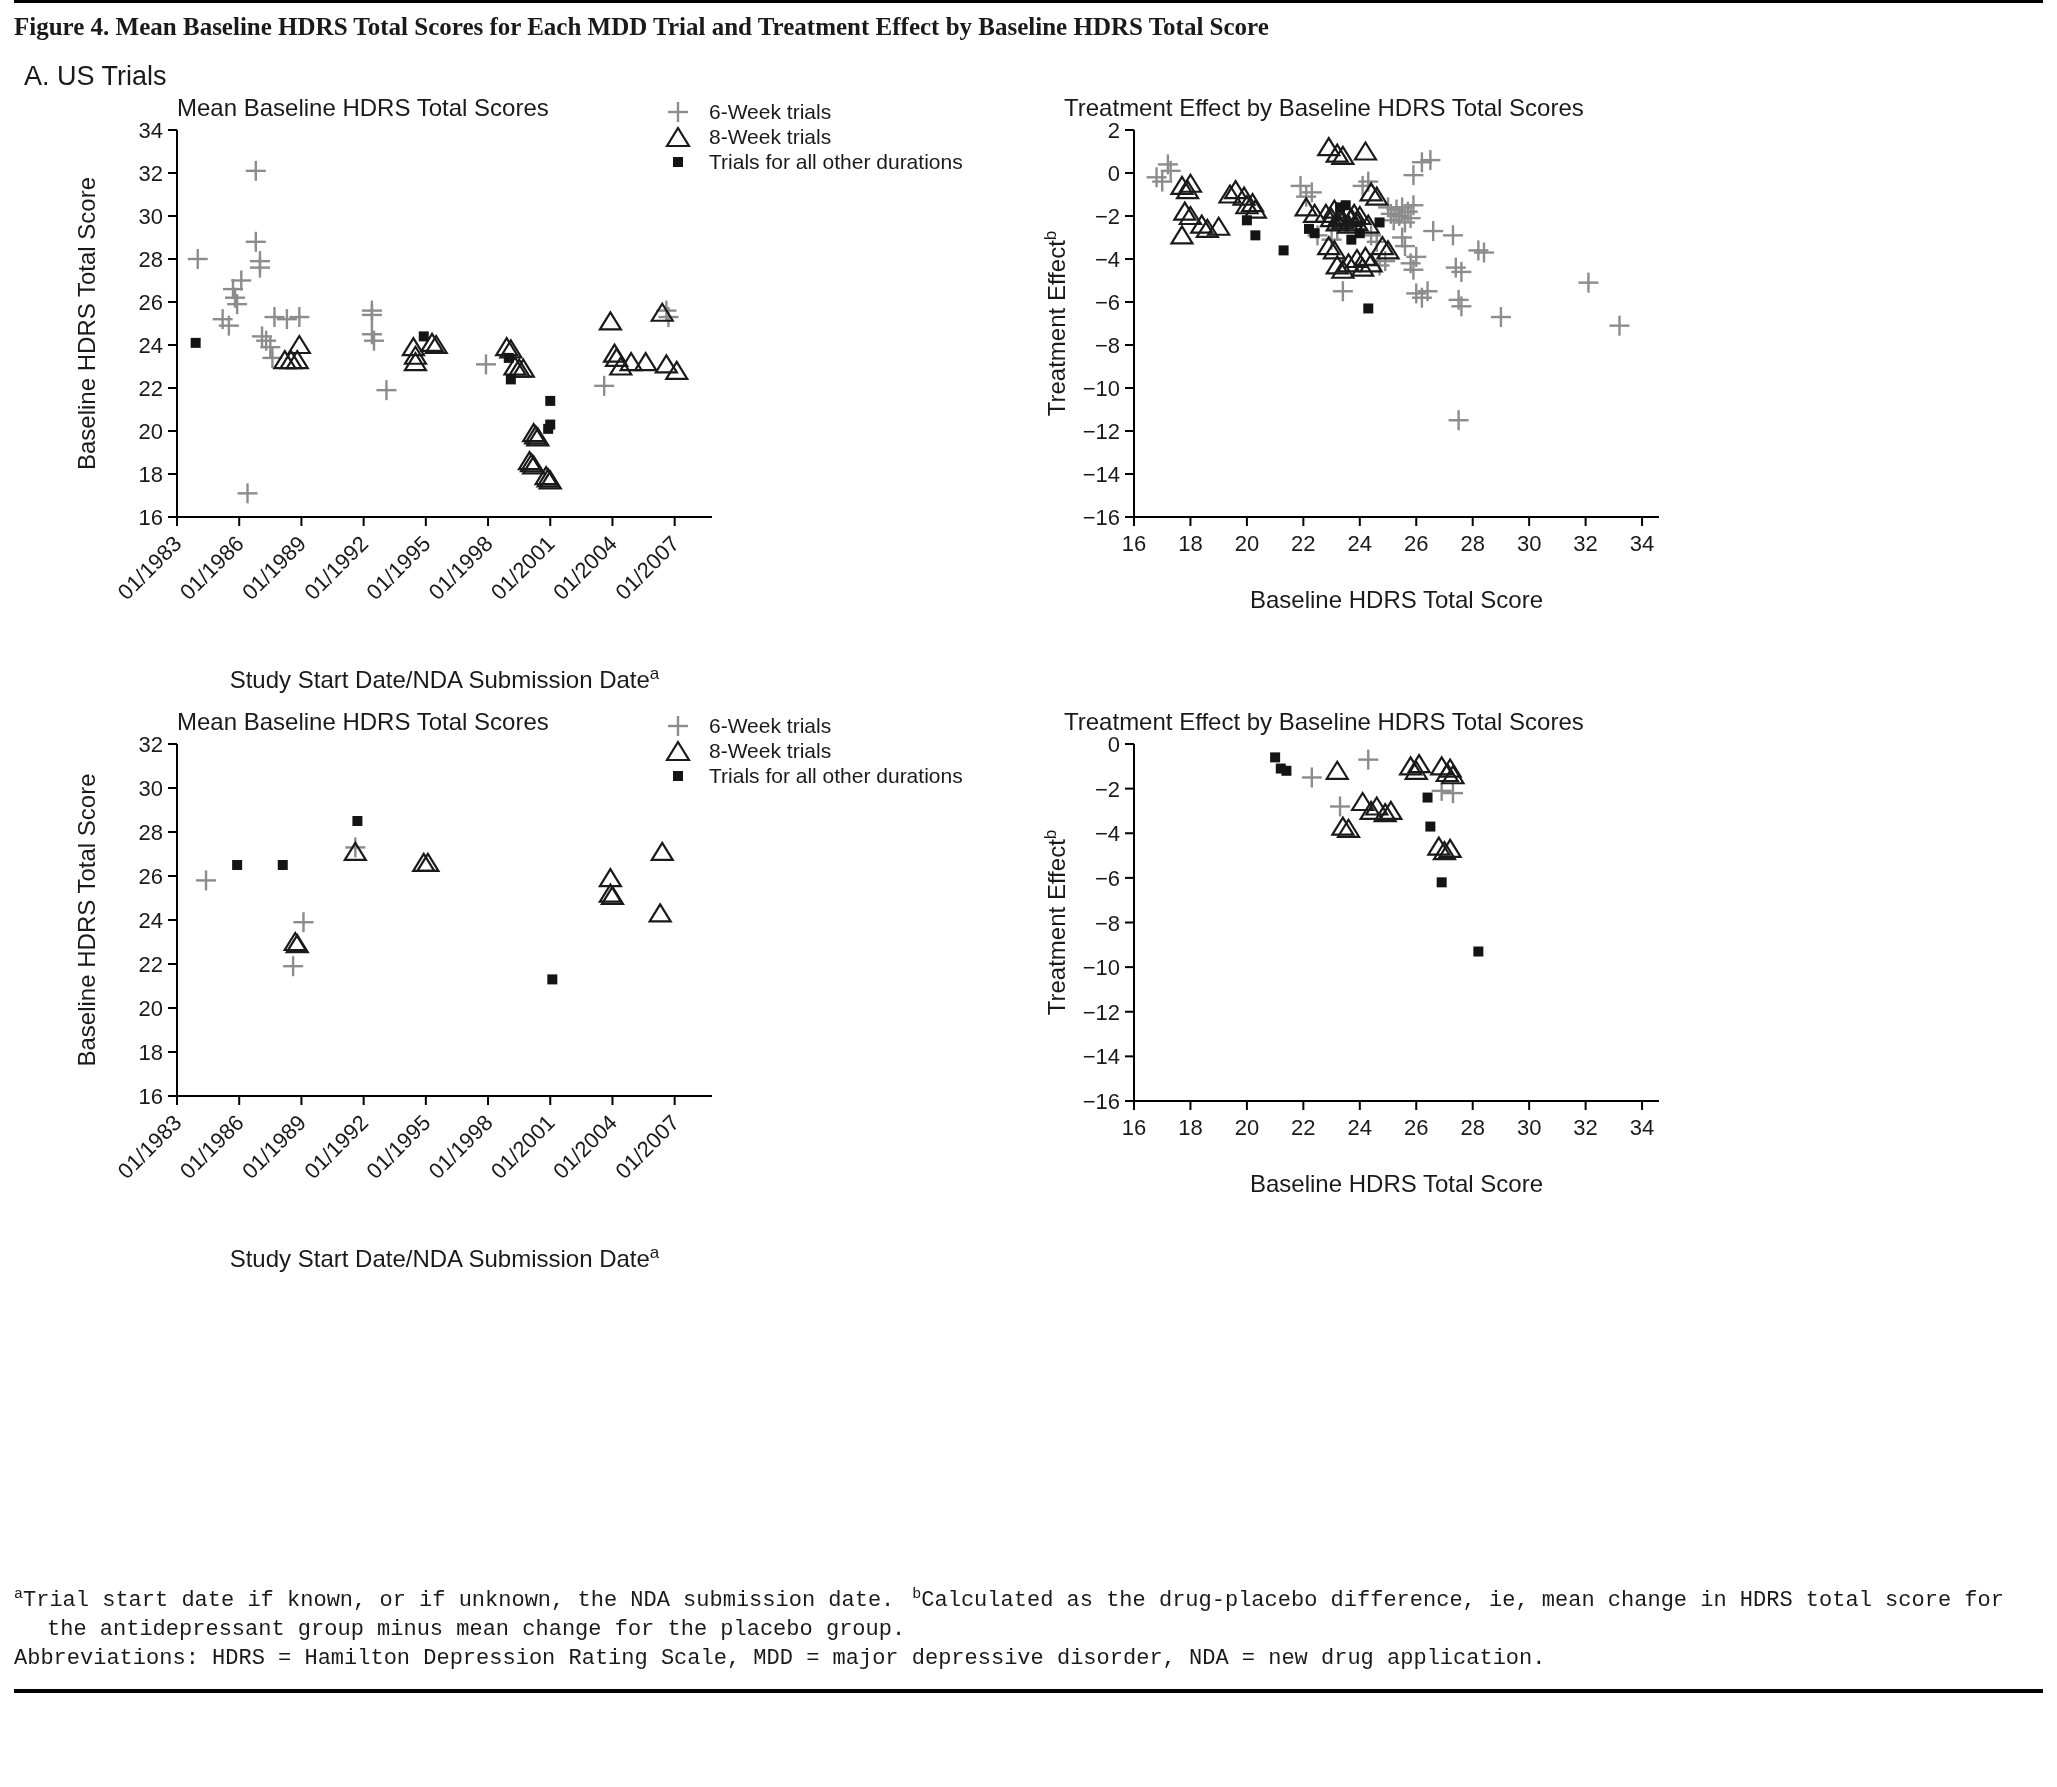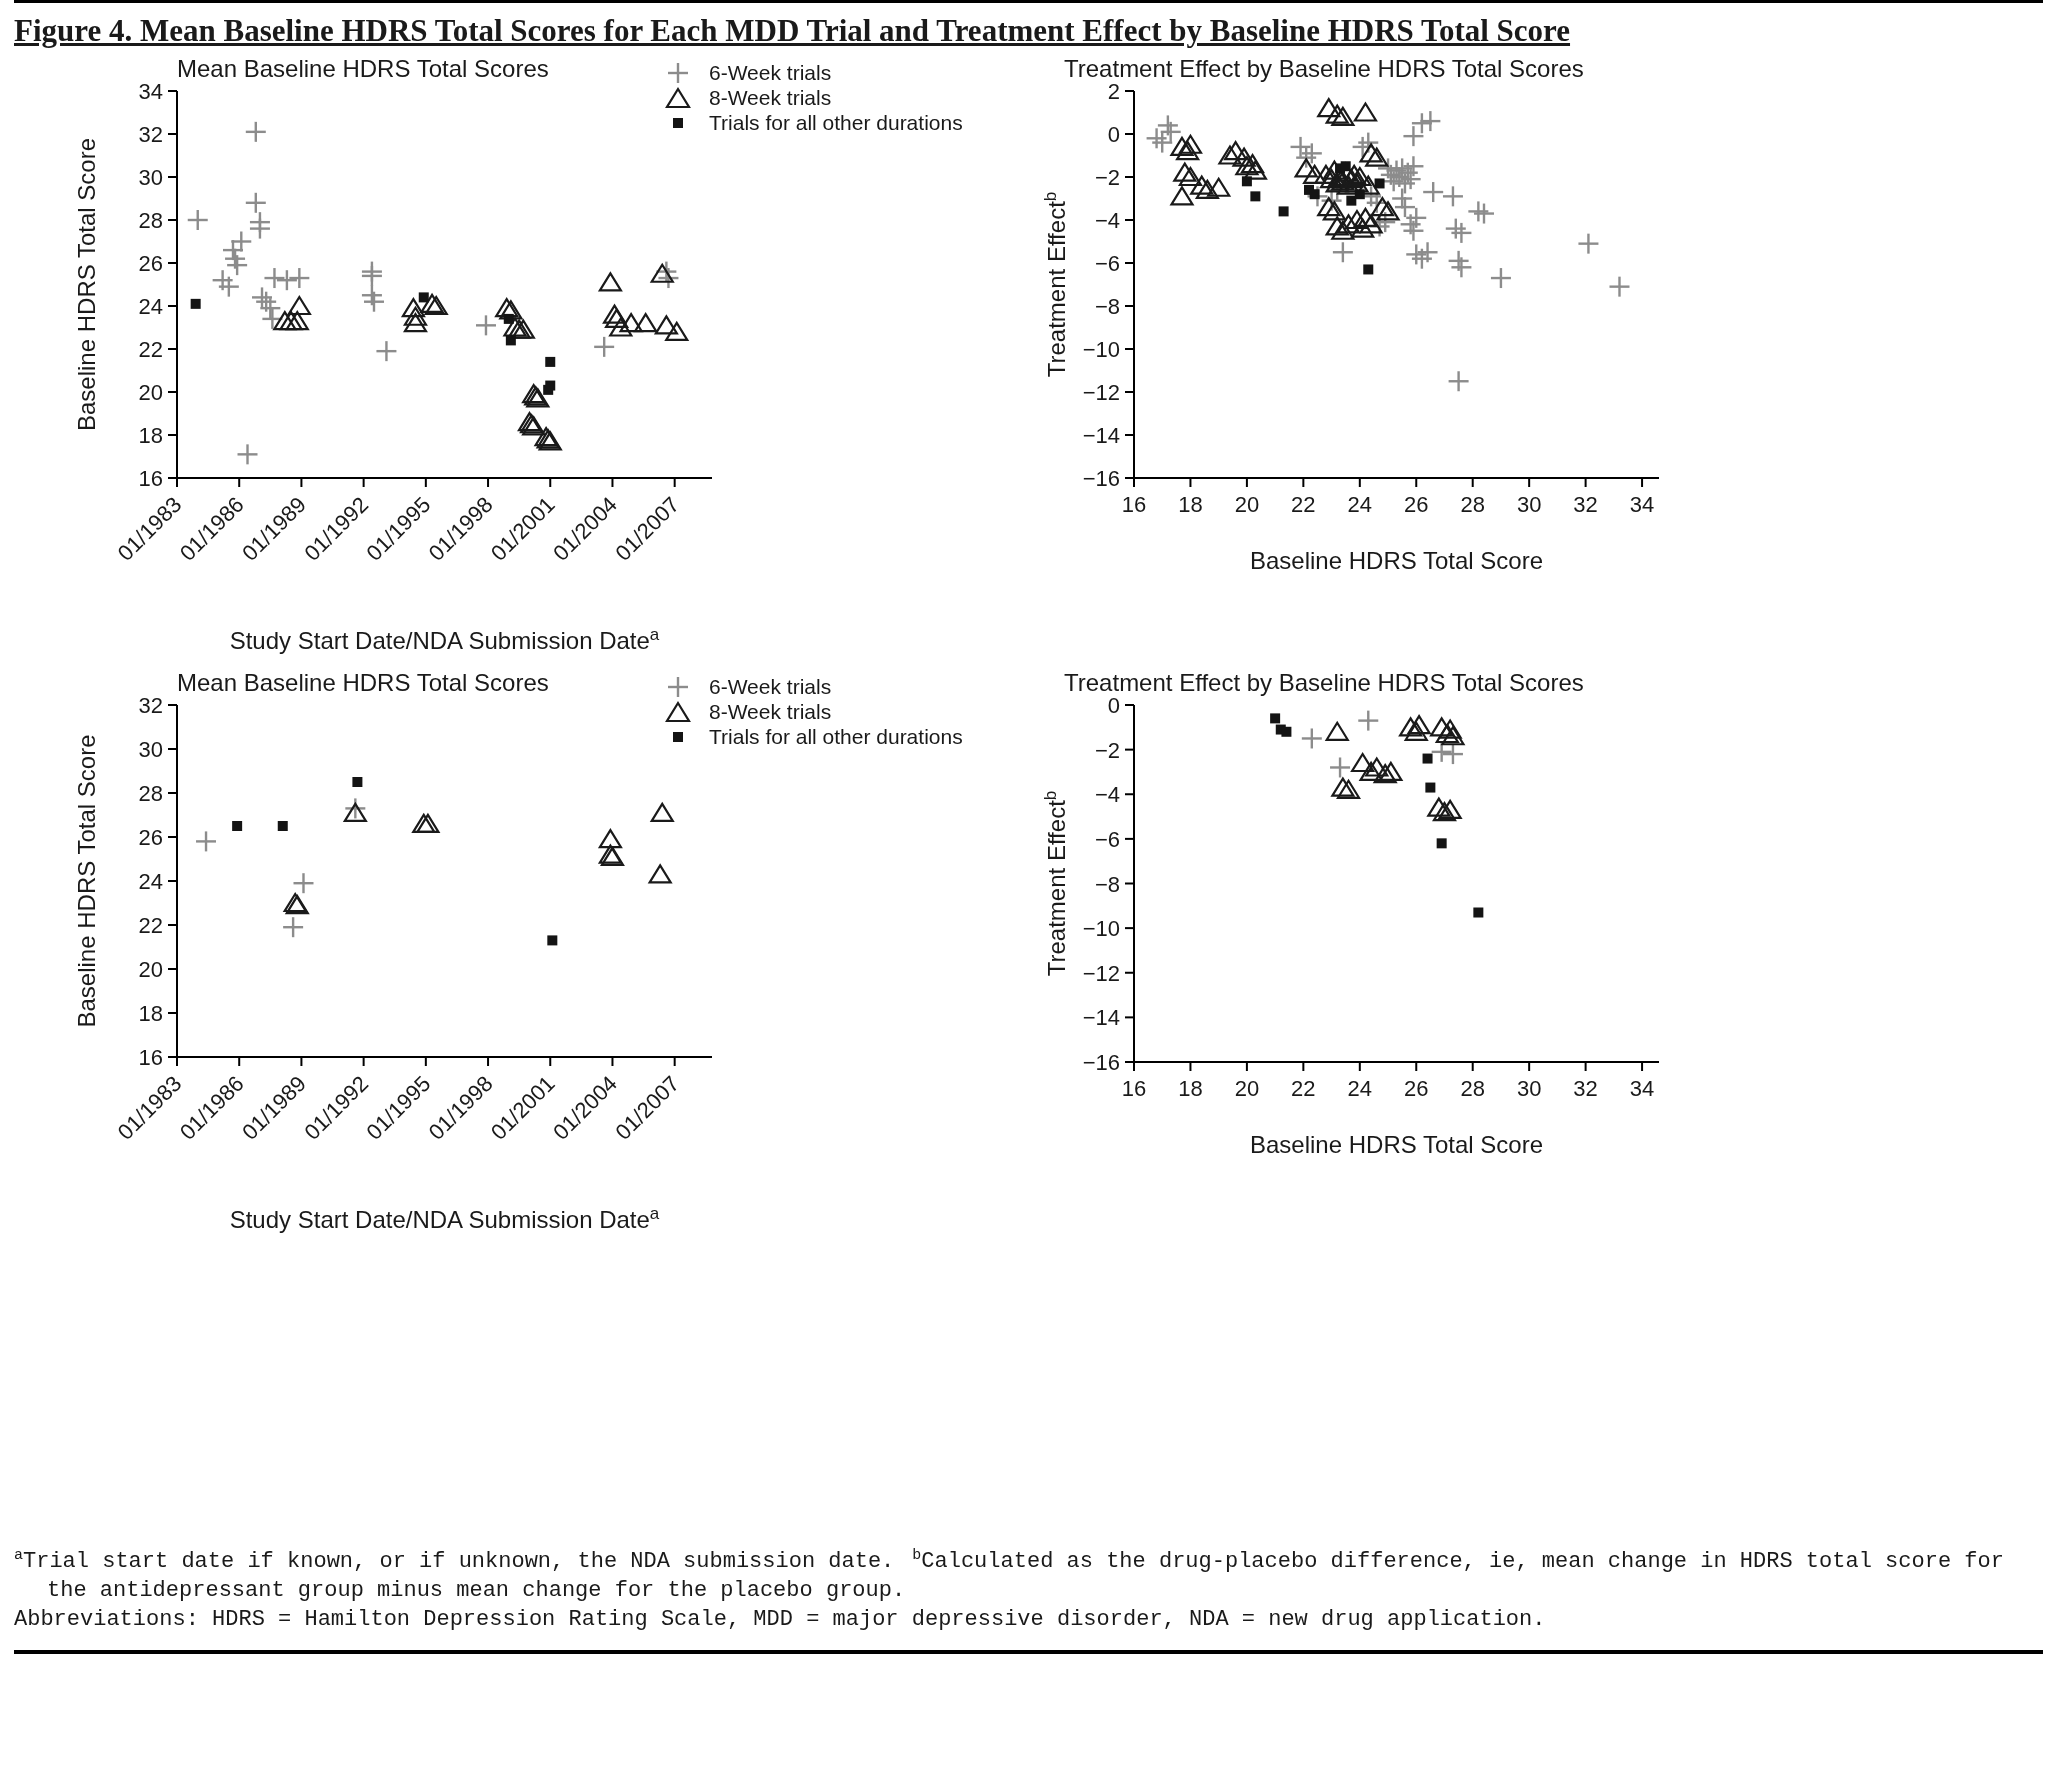--- a/index.html
+++ b/index.html
@@ -8,23 +8,22 @@
     width:2057px; min-height:1787px;
     font-family:"Liberation Sans", sans-serif;
     color:#1a1a1a;
     position:relative;
   }
   .page { padding:0 14px; }
   .rule-top { border-top:3px solid #000; }
   .rule-bottom { border-top:4px solid #000; margin-top:16px; }
   .figure-title {
     font-family:"Liberation Serif", serif;
-    font-weight:bold; font-size:31px;
+    font-weight:bold; font-size:25px;
     padding:10px 0 4px 0;
-    text-decoration:underline;
   }
   .panel-label { font-size:27px; margin:16px 0 0 10px; }
   .chart-row { display:flex; align-items:flex-start; }
   .chart-row > * { flex:none; }
   .chart.left-chart { margin-left:55px; }
   .chart.right-chart { margin-left:35px; }
   .legend { margin:8px 0 0 -70px; width:340px; }
   .legend-item { display:flex; align-items:center; gap:17px; margin-bottom:1px;
                  font-size:21px; white-space:nowrap; }
   .legend-icon { display:inline-flex; width:28px; height:24px; }
@@ -41,20 +40,21 @@
 </head>
 <body>
 
 <div class="page">
 
   <div class="rule-top"></div>
 
   <div class="figure-title">Figure 4. Mean Baseline HDRS Total Scores for Each MDD Trial and Treatment Effect by Baseline HDRS Total Score</div>
 
   <div class="panel">
+    <div class="panel-label">A. US Trials</div>
     <div class="chart-row">
       <div class="chart left-chart"><svg width="665" height="610">
             <text x="108" y="24" font-size="24" fill="#1a1a1a">Mean Baseline HDRS Total Scores</text>
             <line x1="108" y1="38" x2="108" y2="425" stroke="#000" stroke-width="2"></line>
             <line x1="108" y1="425" x2="643" y2="425" stroke="#000" stroke-width="2"></line>
             <line x1="99" y1="425" x2="108" y2="425" stroke="#000" stroke-width="2"></line>
             <text x="94" y="433" text-anchor="end" font-size="22" fill="#1a1a1a">16</text>
             <line x1="99" y1="382" x2="108" y2="382" stroke="#000" stroke-width="2"></line>
             <text x="94" y="390" text-anchor="end" font-size="22" fill="#1a1a1a">18</text>
             <line x1="99" y1="339" x2="108" y2="339" stroke="#000" stroke-width="2"></line>

